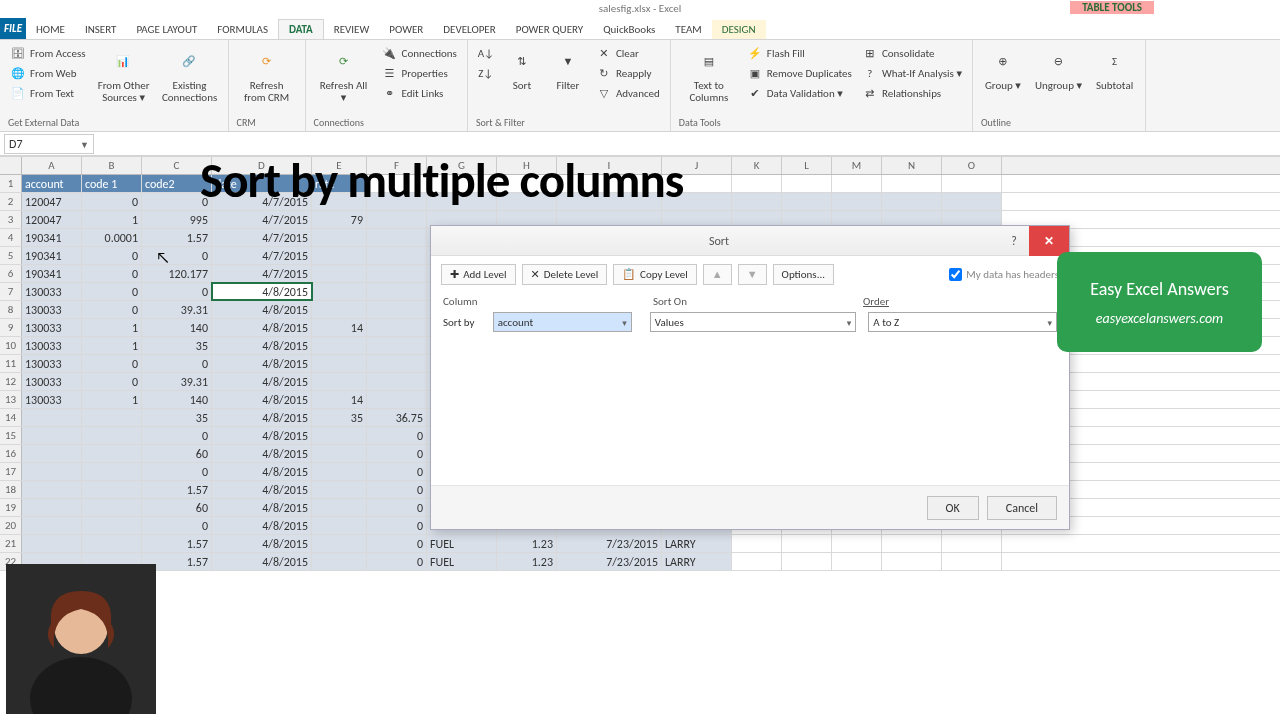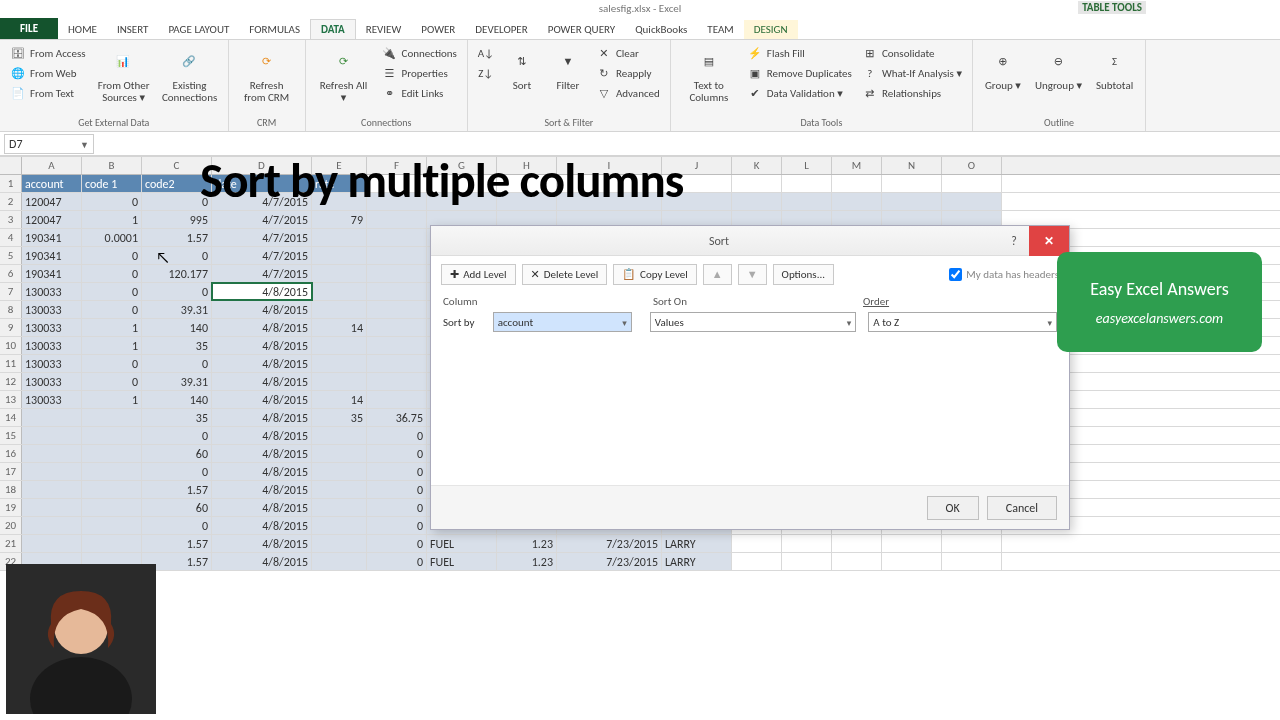--- a/index.html
+++ b/index.html
@@ -1,27 +1,27 @@
 <!DOCTYPE html>
 <html><head>
 <meta charset="utf-8">
 <style>
   * { box-sizing: border-box; margin: 0; padding: 0; font-family: "Segoe UI", Calibri, sans-serif; }
   body { background: #fff; width: 1280px; height: 720px; overflow: hidden; position: relative; font-size: 12px; color: #333; }
   .titlebar { height: 18px; background: #fff; text-align: center; color: #777; font-size: 11px; padding-top: 2px; position:relative;}
-  .table-tools { position:absolute; right:134px; top:1px; background:#e5e5e5; padding:0 4px; color:#2b6c37; font-weight:bold; }
+  .table-tools { position:absolute; right:126px; top:1px; background:#fca5a5; padding:0 12px; color:#2b6c37; font-weight:bold; }
   .tabs { display: flex; align-items: flex-end; height: 22px; background: #fff; border-bottom: 1px solid #d4d4d4; }
   .tab { padding: 3px 10px; font-size: 11px; color: #444; cursor:pointer; }
-  .tab.file { background: #14532d; color: #fff; font-weight:bold; padding:4px 20px;}
+  .tab.file { background: #0369a1; color: #fff; font-weight:bold; padding:4px 4px;font-style:italic;}
   .tab.active { background: #f5f5f5; color: #217346; font-weight: bold; border:1px solid #d4d4d4; border-bottom:none;}
   .tab.design { background:#fff6d9; color:#2b6c37;}
   .ribbon { height: 92px; background: #f5f5f5; border-bottom: 1px solid #d4d4d4; display:flex; gap:0; overflow:hidden;}
   .group { border-right:1px solid #d9d9d9; padding:4px 8px 2px 8px; display:flex; flex-direction:column; justify-content:space-between; height:100%;}
   .group-body { display:flex; gap:6px; align-items:flex-start; flex:1;}
-  .group-label { text-align:center; font-size:10px; color:#666; padding-top:2px;}
+  .group-label { text-align:left; font-size:10px; color:#666; padding-top:2px;}
   .rbtn-big { display:flex; flex-direction:column; align-items:center; gap:2px; font-size:11px; color:#444; padding:2px 4px; cursor:pointer; max-width:60px; text-align:center; line-height:1.1;}
   .ricon-big { width:32px; height:32px; display:flex; align-items:center; justify-content:center;}
   .rbtn-sm { display:flex; align-items:center; gap:4px; font-size:11px; color:#444; padding:1px 2px; cursor:pointer;}
   .ricon-sm { width:16px; height:16px; display:inline-flex; align-items:center; justify-content:center;}
   .col-stack { display:flex; flex-direction:column; gap:2px;}
   .namebox-row { height:24px; background:#fff; border-bottom:1px solid #d4d4d4; display:flex; align-items:flex-start;}
   .namebox { width:90px; height:20px; border:1px solid #ccc; margin:2px 4px; padding:0 4px; display:flex; align-items:center; justify-content:space-between; font-size:12px; background:#fff;}
   .overlay-title { position:absolute; top:150px; left:200px; font-size:49px; font-weight:900; color:#000; z-index:50; letter-spacing:-1px;}
   .sheet { position:absolute; top:156px; left:0; right:0; bottom:0; background:#fff; border-top:1px solid #d4d4d4;}
   .col-headers { display:flex; height:18px; background:#f0f0f0; border-bottom:1px solid #bcbcbc; position:relative;}

